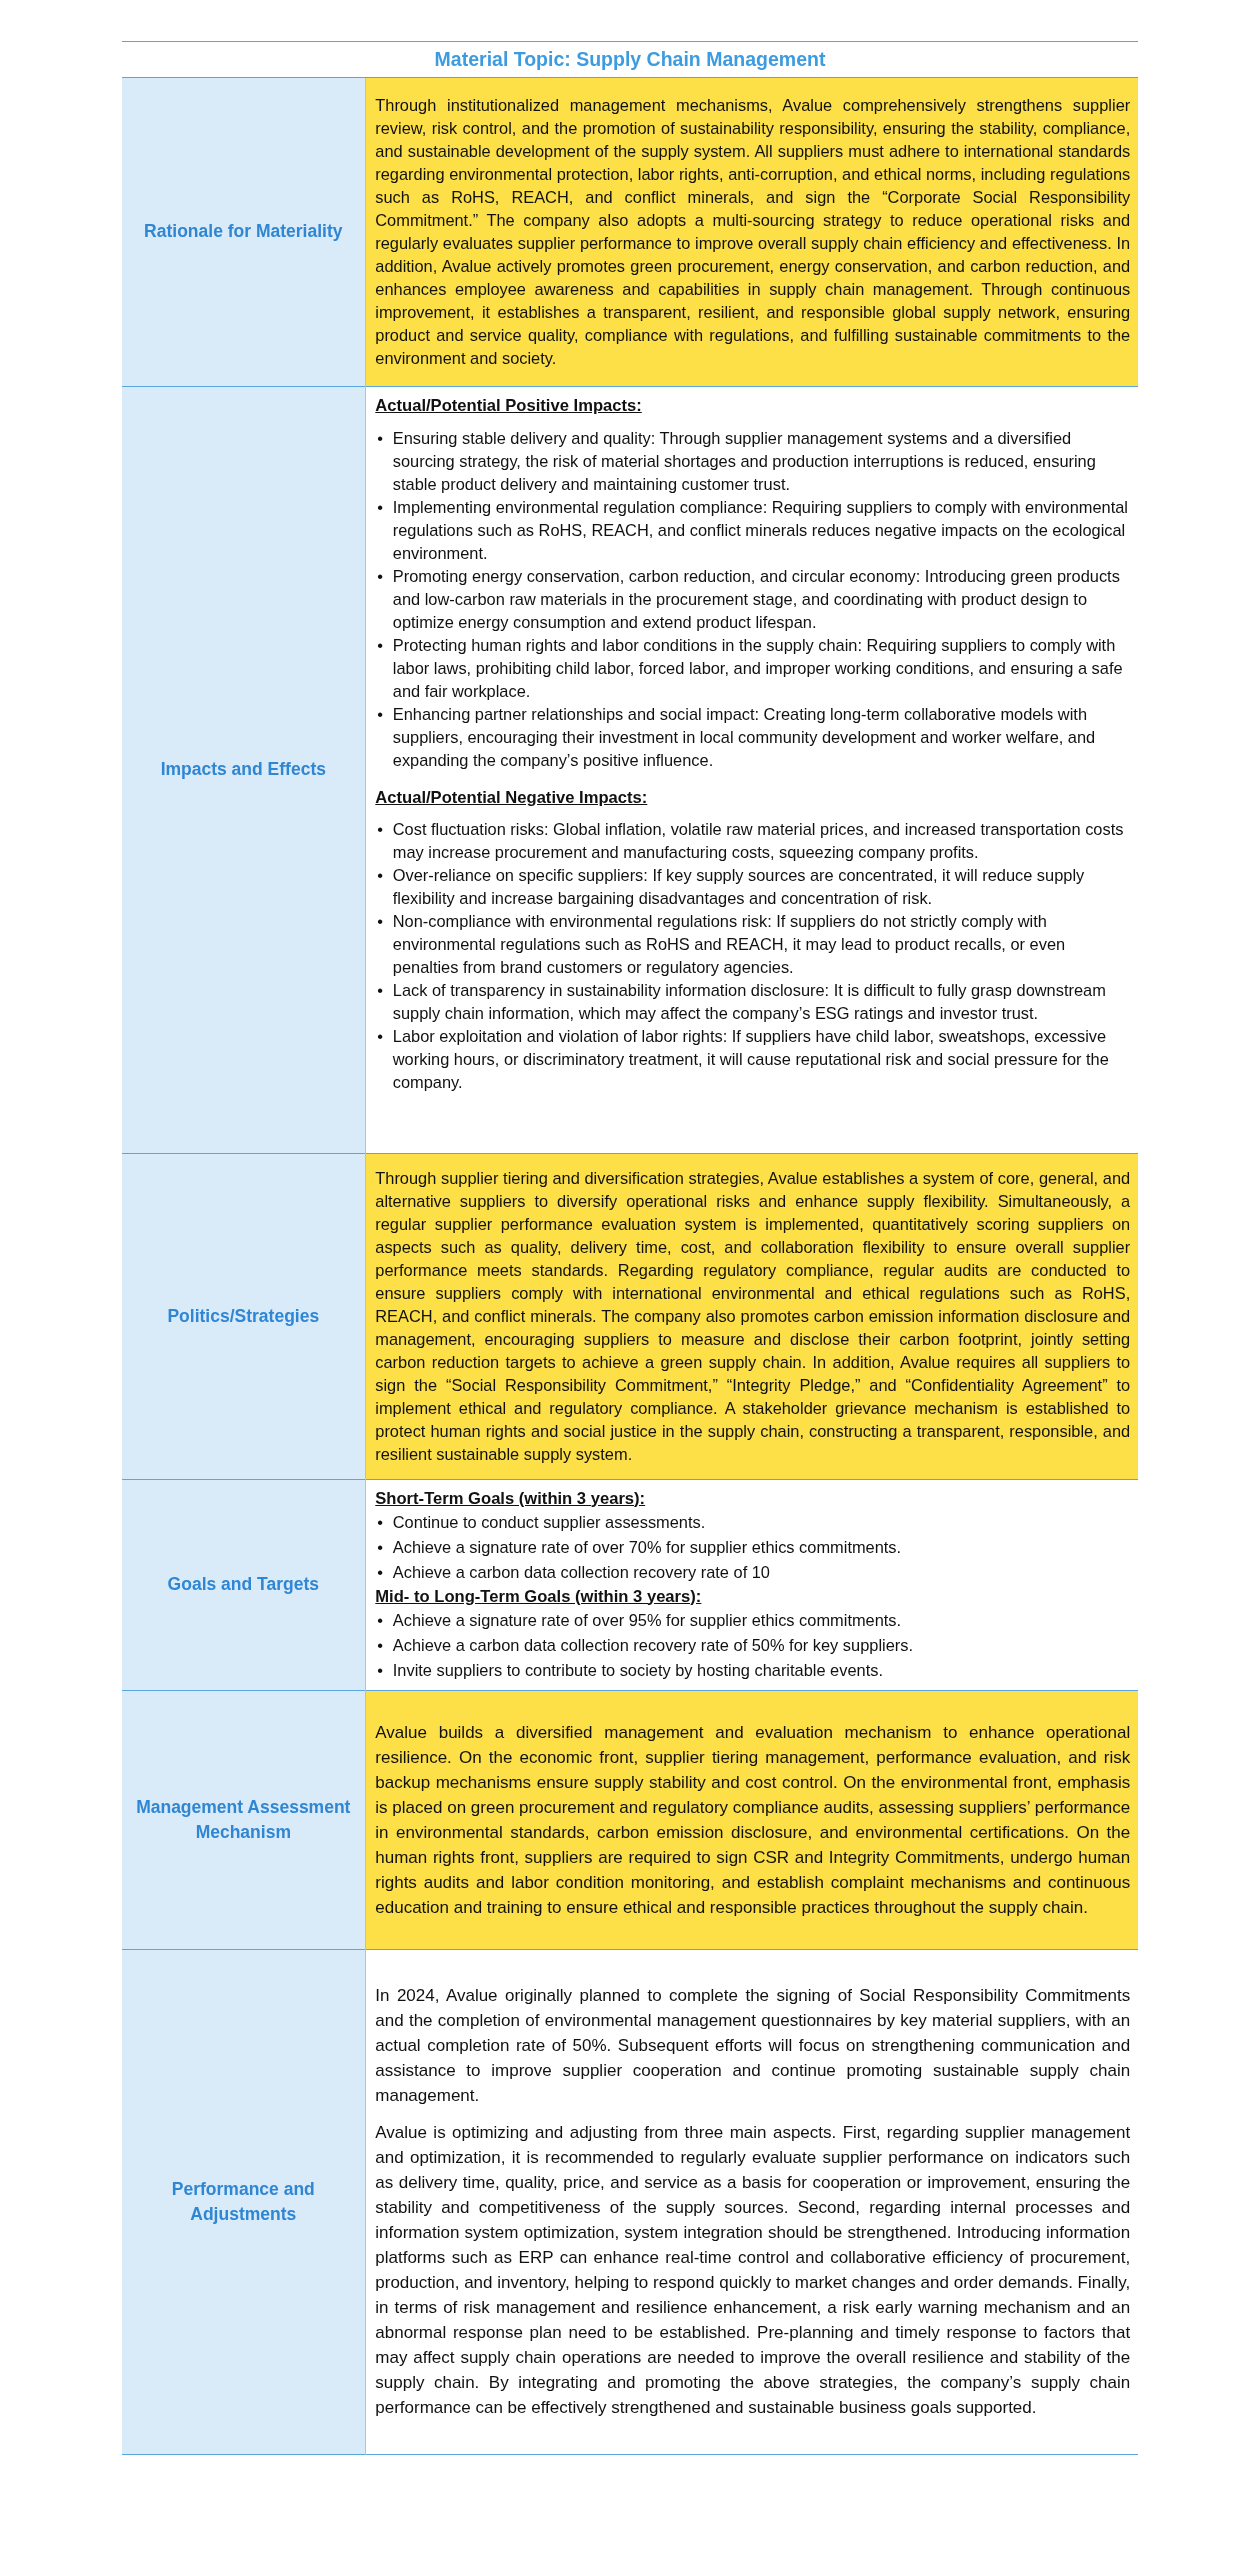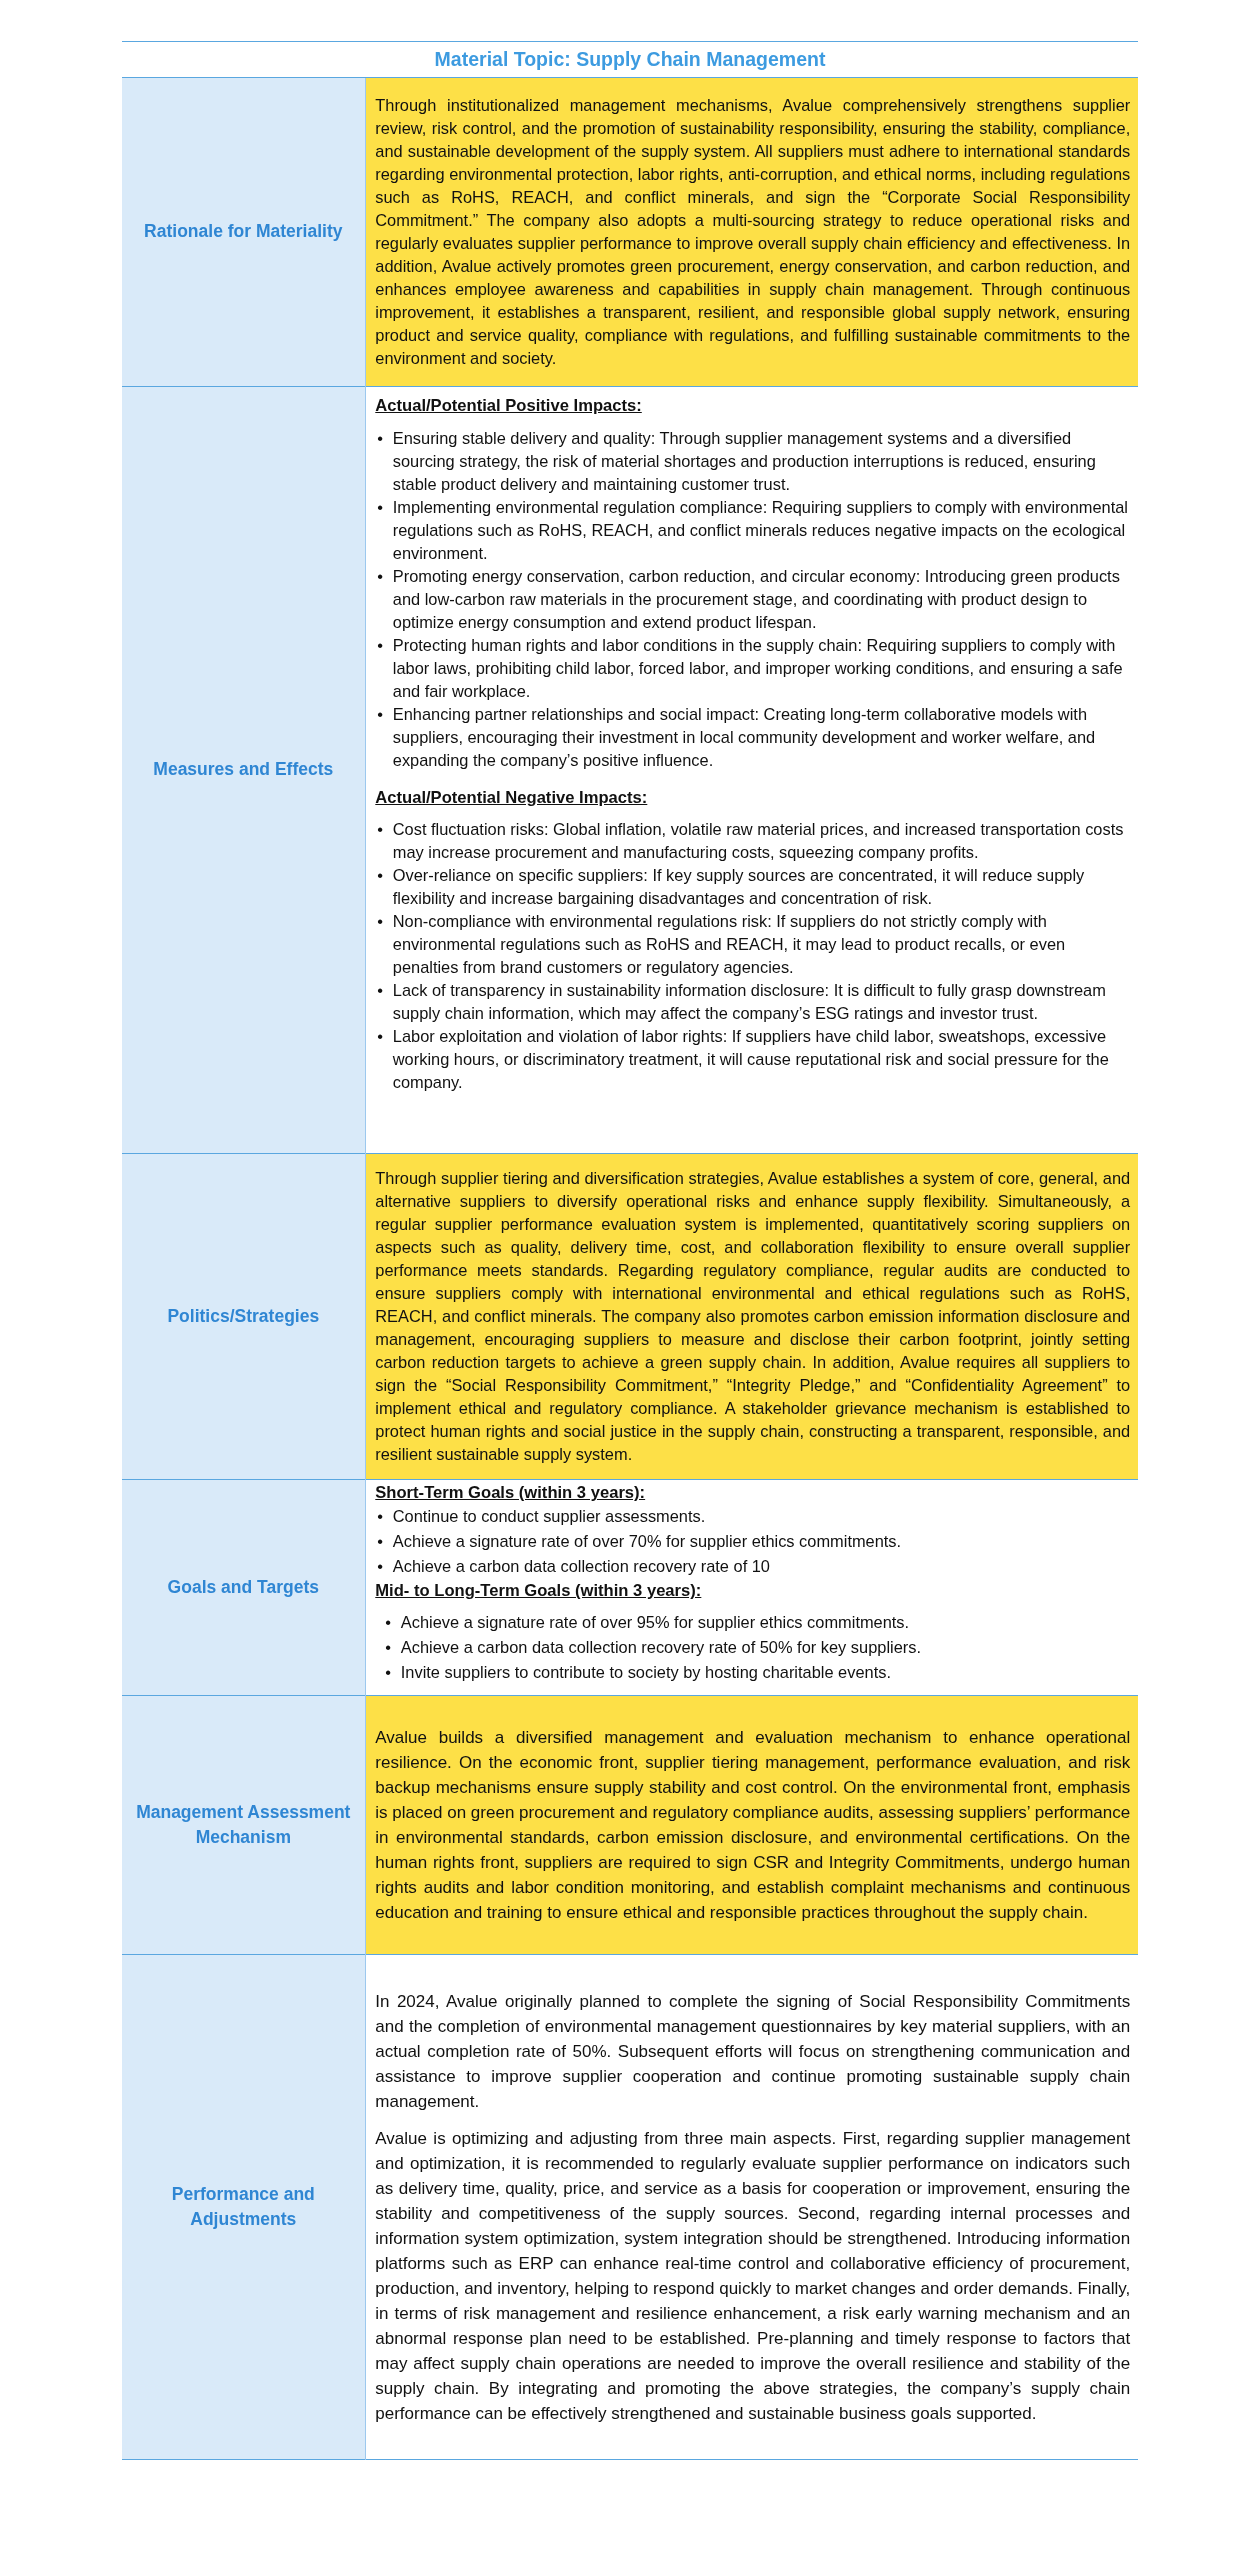--- a/index.html
+++ b/index.html
@@ -33,21 +33,21 @@
   <table>
     <tbody>
         <tr class="row" style="height:308px">
       <td class="label">Rationale for Materiality</td>
       <td class="content">
         <p class="para">Through institutionalized management mechanisms, Avalue comprehensively strengthens supplier review, risk control, and the promotion of sustainability responsibility, ensuring the stability, compliance, and sustainable development of the supply system. All suppliers must adhere to international standards regarding environmental protection, labor rights, anti-corruption, and ethical norms, including regulations such as RoHS, REACH, and conflict minerals, and sign the “Corporate Social Responsibility Commitment.” The company also adopts a multi-sourcing strategy to reduce operational risks and regularly evaluates supplier performance to improve overall supply chain efficiency and effectiveness. In addition, Avalue actively promotes green procurement, energy conservation, and carbon reduction, and enhances employee awareness and capabilities in supply chain management. Through continuous improvement, it establishes a transparent, resilient, and responsible global supply network, ensuring product and service quality, compliance with regulations, and fulfilling sustainable commitments to the environment and society.</p>
       </td>
     </tr>
 
     <tr class="row" style="height:767px">
-      <td class="label">Measures and Effects</td>
+      <td class="label">Impacts and Effects</td>
       <td class="content white" style="vertical-align:top; padding-top:3.9px;">
         <div class="subhead">Actual/Potential Positive Impacts:</div>
         <ul>
           <li>Ensuring stable delivery and quality: Through supplier management systems and a diversified sourcing strategy, the risk of material shortages and production interruptions is reduced, ensuring stable product delivery and maintaining customer trust.</li>
           <li>Implementing environmental regulation compliance: Requiring suppliers to comply with environmental regulations such as RoHS, REACH, and conflict minerals reduces negative impacts on the ecological environment.</li>
           <li>Promoting energy conservation, carbon reduction, and circular economy: Introducing green products and low-carbon raw materials in the procurement stage, and coordinating with product design to optimize energy consumption and extend product lifespan.</li>
           <li>Protecting human rights and labor conditions in the supply chain: Requiring suppliers to comply with labor laws, prohibiting child labor, forced labor, and improper working conditions, and ensuring a safe and fair workplace.</li>
           <li>Enhancing partner relationships and social impact: Creating long-term collaborative models with suppliers, encouraging their investment in local community development and worker welfare, and expanding the company’s positive influence.</li>
         </ul>
         <div class="subhead" style="margin-top:13.6px;">Actual/Potential Negative Impacts:</div>
@@ -71,21 +71,21 @@
     <tr class="row" style="height:211px">
       <td class="label">Goals and Targets</td>
       <td class="content white" style="padding-top:1.9px; padding-bottom:1.9px;">
         <div class="subhead tight">Short-Term Goals (within 3 years):</div>
         <ul class="goals" style="margin:0;">
           <li>Continue to conduct supplier assessments.</li>
           <li>Achieve a signature rate of over 70% for supplier ethics commitments.</li>
           <li>Achieve a carbon data collection recovery rate of 10</li>
         </ul>
         <div class="subhead tight">Mid- to Long-Term Goals (within 3 years):</div>
-        <ul class="goals" style="margin:8px;">
+        <ul class="goals" style="margin:0;">
           <li>Achieve a signature rate of over 95% for supplier ethics commitments.</li>
           <li>Achieve a carbon data collection recovery rate of 50% for key suppliers.</li>
           <li>Invite suppliers to contribute to society by hosting charitable events.</li>
         </ul>
       </td>
     </tr>
 
     <tr class="row" style="height:259px">
       <td class="label">Management Assessment Mechanism</td>
       <td class="content" style="font-size:17px; line-height:25px; padding-top:1.9px; padding-bottom:1.9px;">

